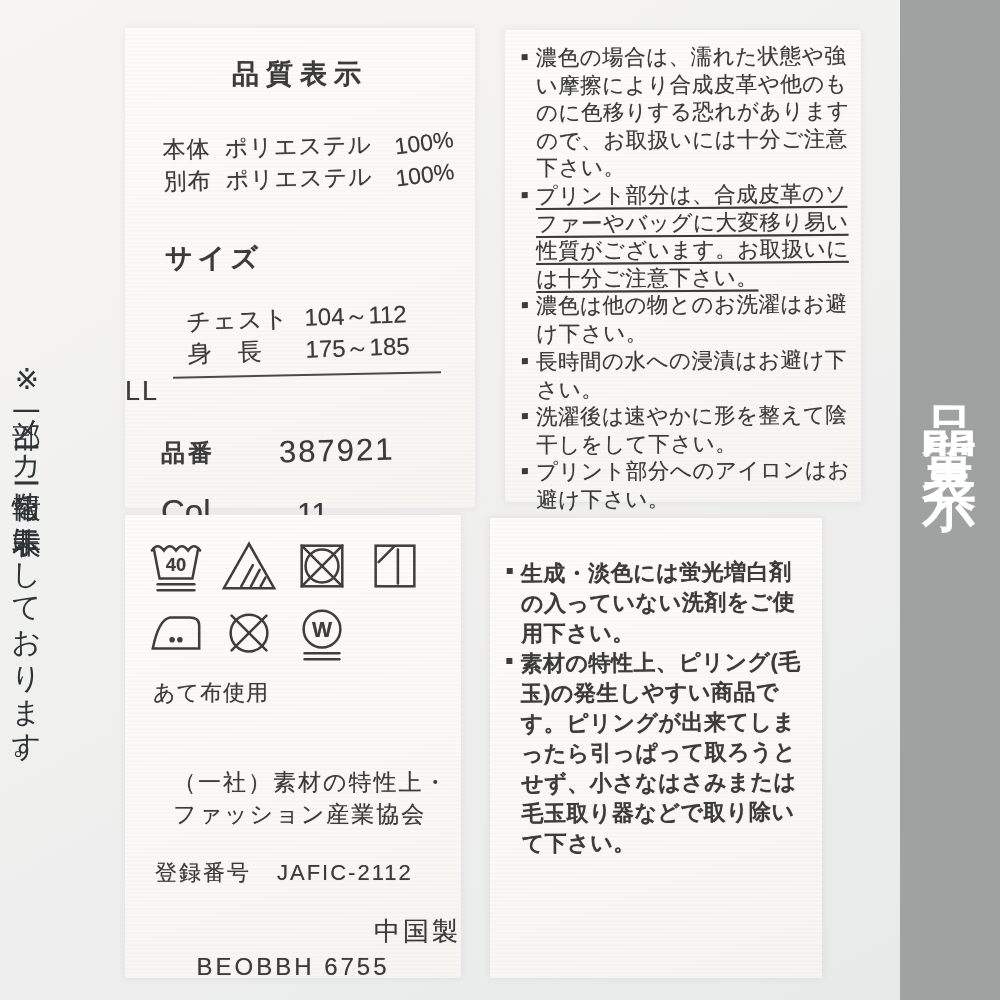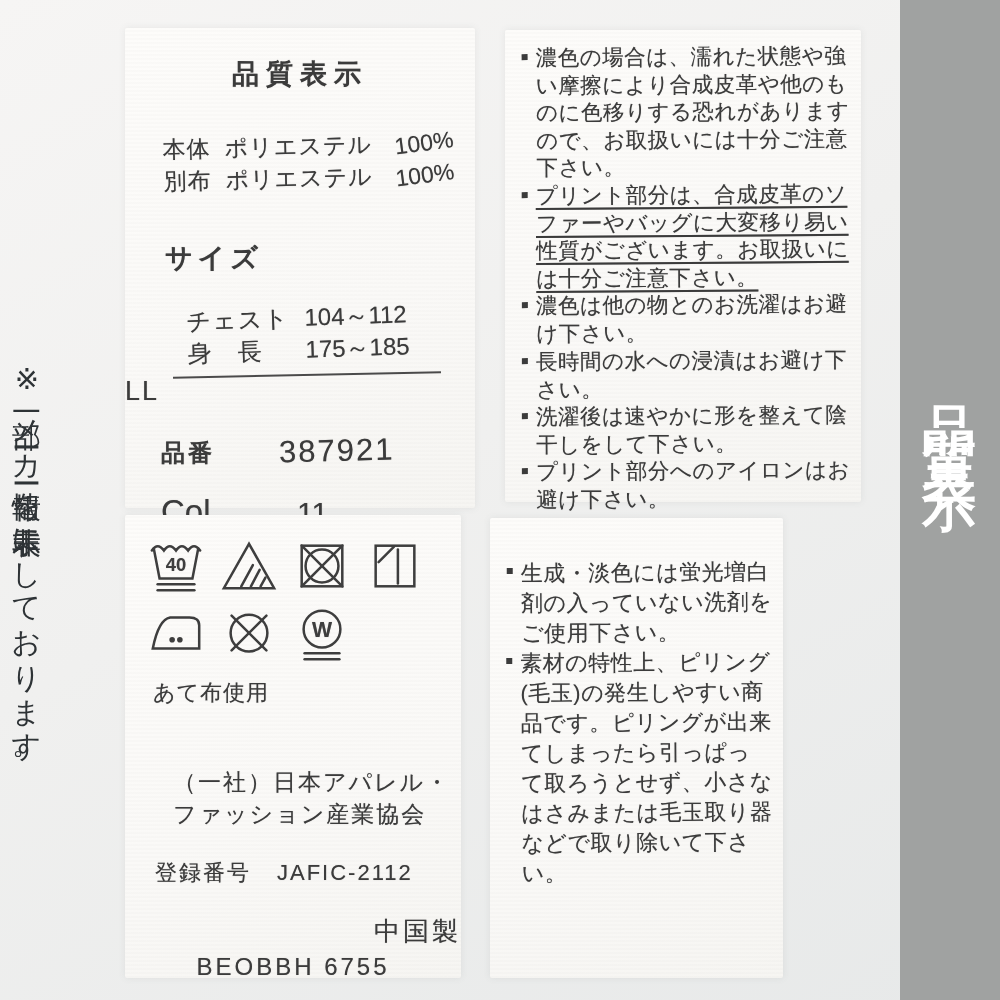--- a/index.html
+++ b/index.html
@@ -40,21 +40,21 @@
     position:absolute;
     background:
       repeating-linear-gradient(0deg, rgba(0,0,0,0.012) 0 2px, rgba(255,255,255,0) 2px 4px),
       linear-gradient(160deg,#fdfcfa 0%,#faf9f7 60%,#f6f5f2 100%);
     box-shadow:0 0 7px rgba(90,95,95,0.10);
     border-radius:2px;
   }
   .lbl-tl { left:125px; top:28px;  width:350px; height:480px; }
   .lbl-tr { left:505px; top:30px;  width:356px; height:472px; }
   .lbl-bl { left:125px; top:515px; width:336px; height:463px; }
-  .lbl-br { left:490px; top:518px; width:293px; height:460px; }
+  .lbl-br { left:490px; top:518px; width:332px; height:460px;font-weight:bold; }
 
   .ink { color:#3b3b3b; text-shadow:0 0 0.7px rgba(70,70,70,0.55); }
 
   
   .tl-title { margin-top:28px; text-align:center; font-size:27px; font-weight:bold; letter-spacing:7px; }
   .mat-block { margin-top:38px; padding-left:38px; transform:rotate(-1.5deg); }
   .mat-row { display:flex; align-items:baseline; font-size:23px; line-height:32px; }
   .mat-part { width:62px; letter-spacing:1px; }
   .mat-name { width:170px; letter-spacing:1px; }
   .mat-pct { display:inline-block; transform:rotate(-6deg); font-size:23px; }
@@ -215,21 +215,21 @@
             <line x1="12" y1="51" x2="48" y2="51"></line>
             <line x1="12" y1="57" x2="48" y2="57"></line>
           </svg>
         </span>
       </div>
     </div>
     <div class="care-notes">
       <div>あて布使用</div>
     </div>
     <div class="assoc">
-      <div>（一社）日本アパレル・</div>
+      <div>（一社）素材の特性上・</div>
       <div>ファッション産業協会</div>
     </div>
     <div class="reg-row">
       <span>登録番号</span>
       <span>JAFIC-2112</span>
     </div>
     <div class="origin">中国製</div>
     <div class="prod-code">BEOBBH 6755</div>
   </div>
 

